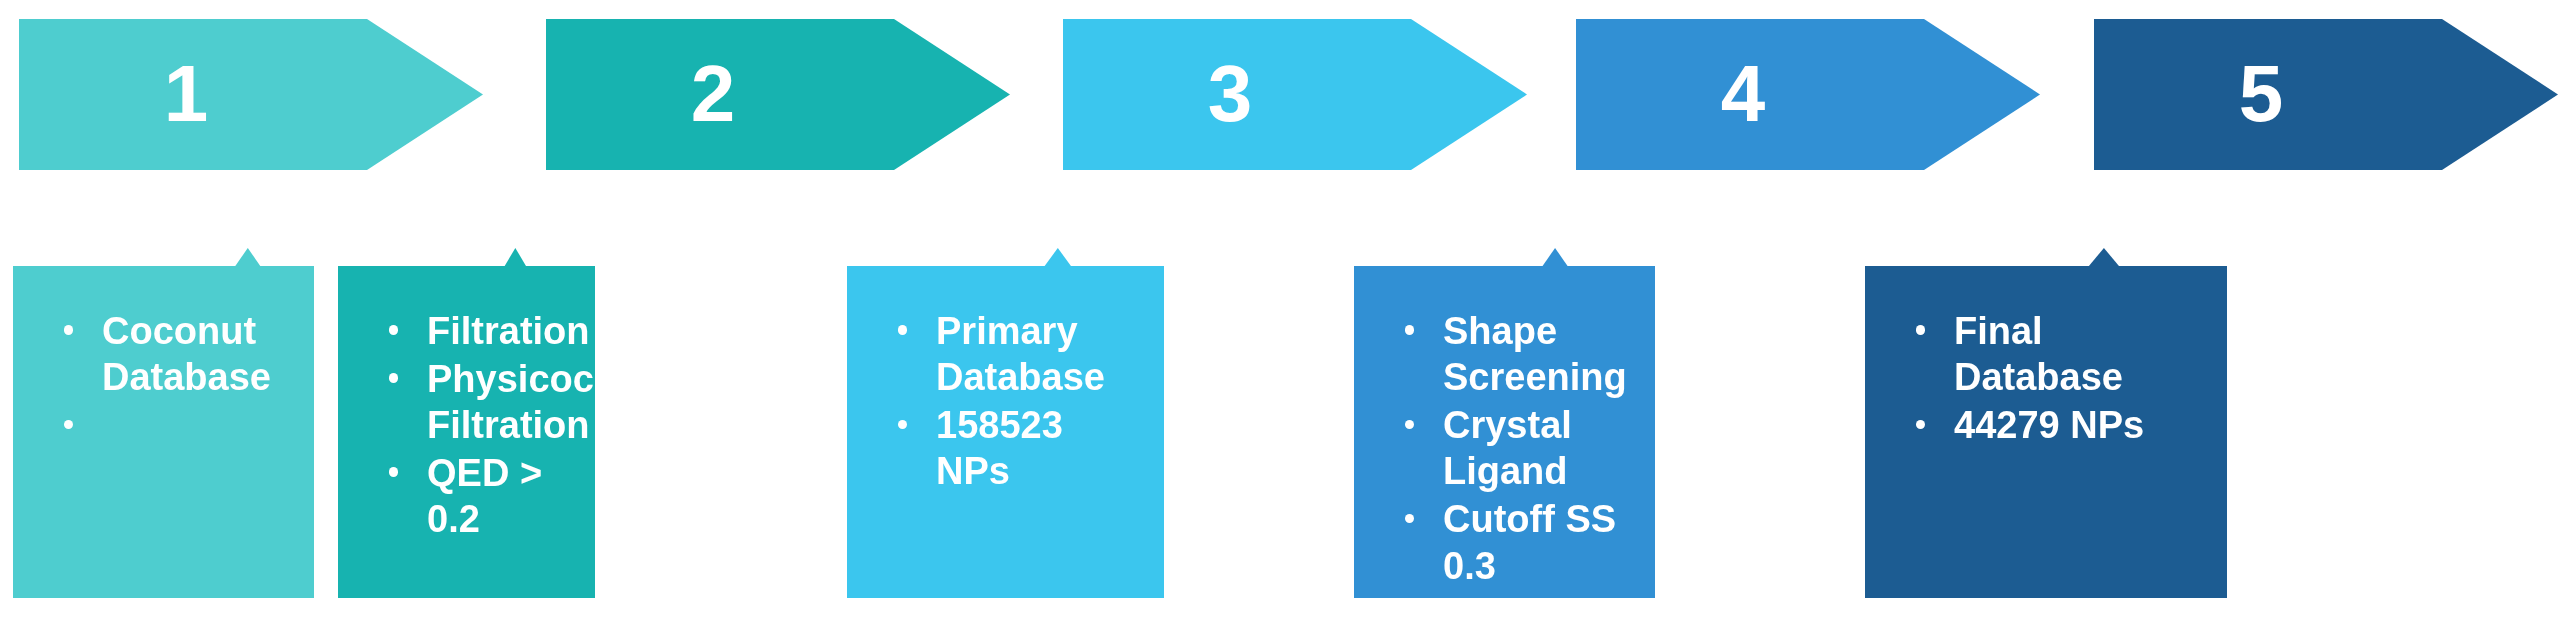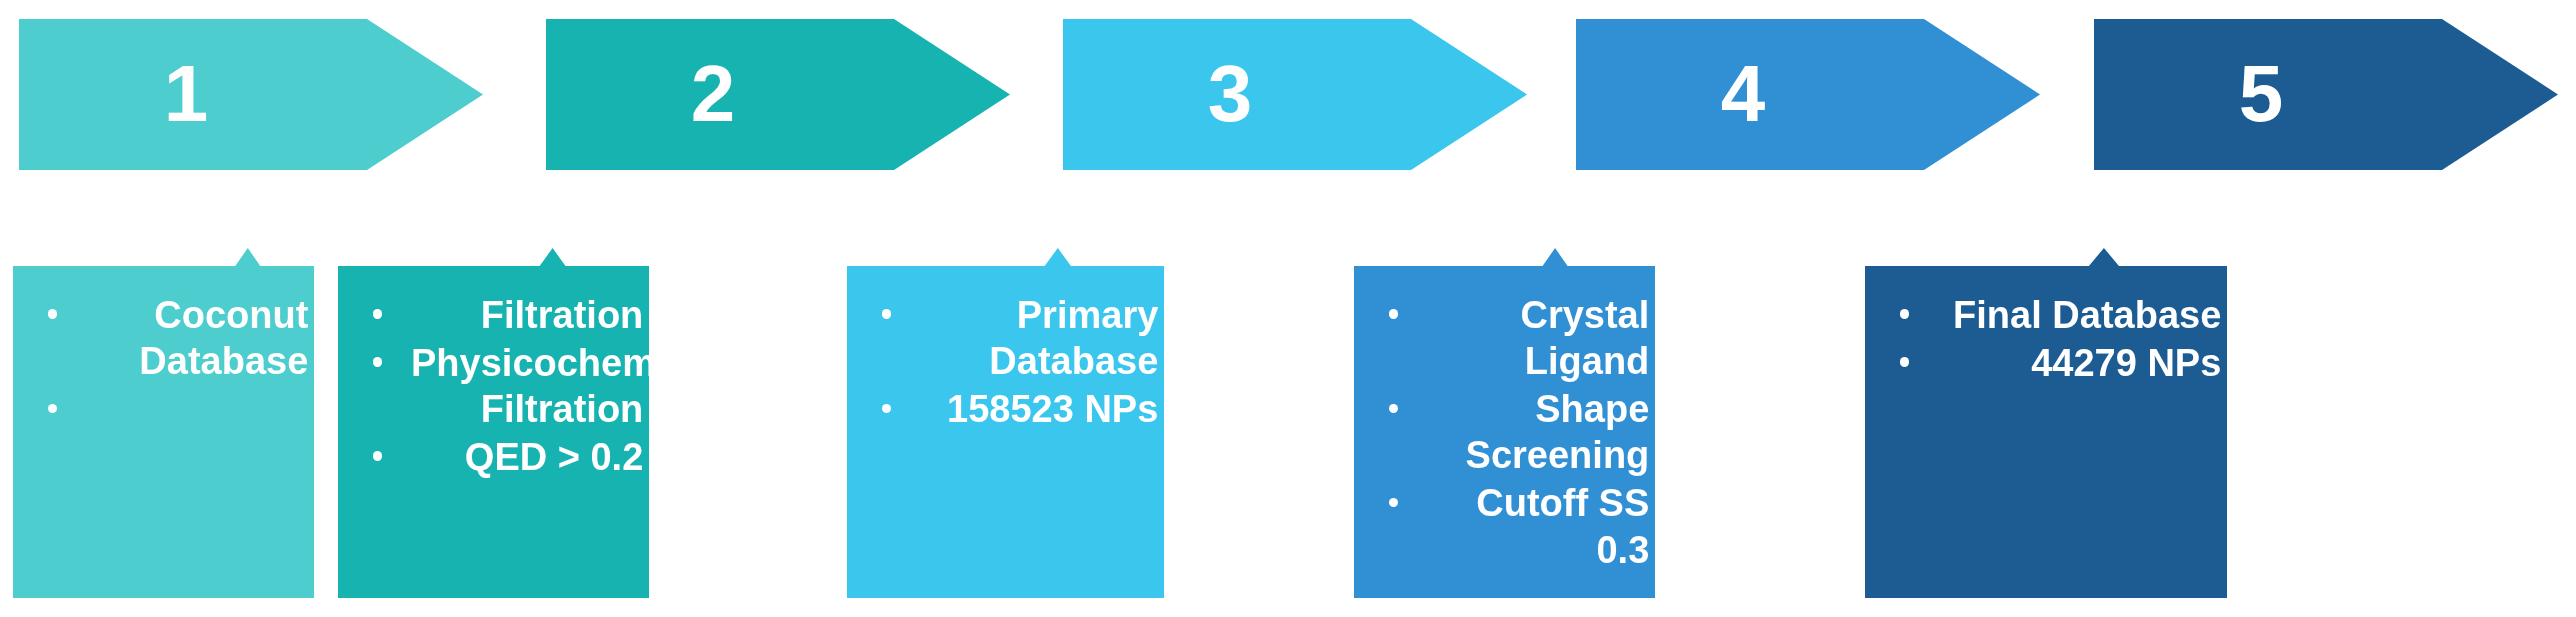--- a/index.html
+++ b/index.html
@@ -72,23 +72,22 @@
     position: absolute;
     top: 18px;
     left: 0;
     right: 0;
     bottom: 0;
     box-sizing: border-box;
     padding: 26px 5.7px 7.1px 26px;
   }
   .bullet-list {
     list-style: none;
-    margin: 0;
+    margin: 16px;
     padding: 0;
-    text-align: right;
   }
   .bullet-item {
     position: relative;
     color: #ffffff;
     font-size: 38px;
     font-weight: bold;
     line-height: 1.22;
     padding-left: 47px;
     margin-bottom: 1.4px;
     white-space: normal;
@@ -126,21 +125,21 @@
         </div>
       </div>
     </div>
     <div class="step" style="left: 0px;">
       <div class="arrow-wrap" style="left: 546px; width: 464px;">
         <svg class="arrow-shape" viewBox="0 0 100 100" preserveAspectRatio="none">
           <polygon points="0,0 75,0 100,50 75,100 0,100" fill="#17B3B0"></polygon>
         </svg>
         <div class="arrow-number">2</div>
       </div>
-      <div class="panel-wrap" style="left: 338px; width: 311px;">
+      <div class="panel-wrap" style="left: 338px; width: 257px;">
         <svg class="panel-tab" viewBox="0 0 422 26" preserveAspectRatio="none">
           <polygon points="273.17999999999995,26 291.17999999999995,0 309.17999999999995,26" fill="#17B3B0"></polygon>
         </svg>
         <div class="panel-body" style="background: rgb(23, 179, 176);">
           <ul class="bullet-list">
             <li class="bullet-item"><span class="bullet-dot"></span><span>Filtration</span></li>
             <li class="bullet-item"><span class="bullet-dot"></span><span>Physicochemical Filtration</span></li>
             <li class="bullet-item"><span class="bullet-dot"></span><span>QED &gt; 0.2</span></li>
           </ul>
         </div>
@@ -171,22 +170,22 @@
           <polygon points="0,0 75,0 100,50 75,100 0,100" fill="#3190D4"></polygon>
         </svg>
         <div class="arrow-number">4</div>
       </div>
       <div class="panel-wrap" style="left: 1354px; width: 301px;">
         <svg class="panel-tab" viewBox="0 0 422 26" preserveAspectRatio="none">
           <polygon points="263.896,26 281.896,0 299.896,26" fill="#3190D4"></polygon>
         </svg>
         <div class="panel-body" style="background: rgb(49, 144, 212);">
           <ul class="bullet-list">
+            <li class="bullet-item"><span class="bullet-dot"></span><span>Shape Screening</span></li>
             <li class="bullet-item"><span class="bullet-dot"></span><span>Crystal Ligand</span></li>
-            <li class="bullet-item"><span class="bullet-dot"></span><span>Shape Screening</span></li>
             <li class="bullet-item"><span class="bullet-dot"></span><span>Cutoff SS 0.3</span></li>
           </ul>
         </div>
       </div>
     </div>
     <div class="step" style="left: 0px;">
       <div class="arrow-wrap" style="left: 2094px; width: 464px;">
         <svg class="arrow-shape" viewBox="0 0 100 100" preserveAspectRatio="none">
           <polygon points="0,0 75,0 100,50 75,100 0,100" fill="#1C5C92"></polygon>
         </svg>

